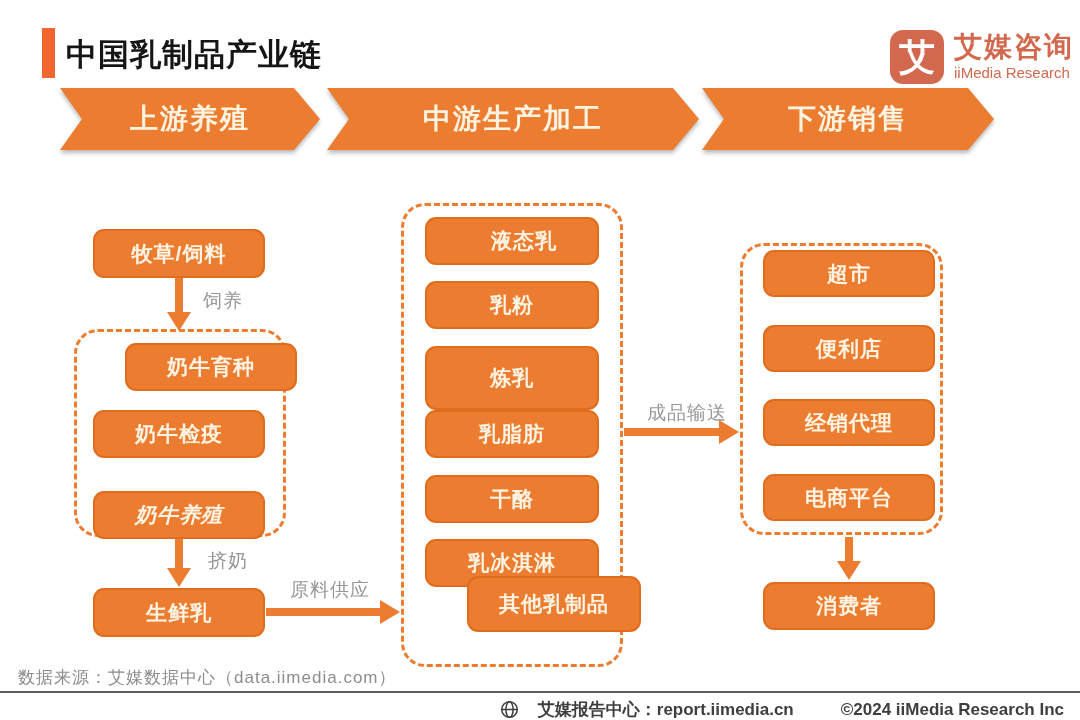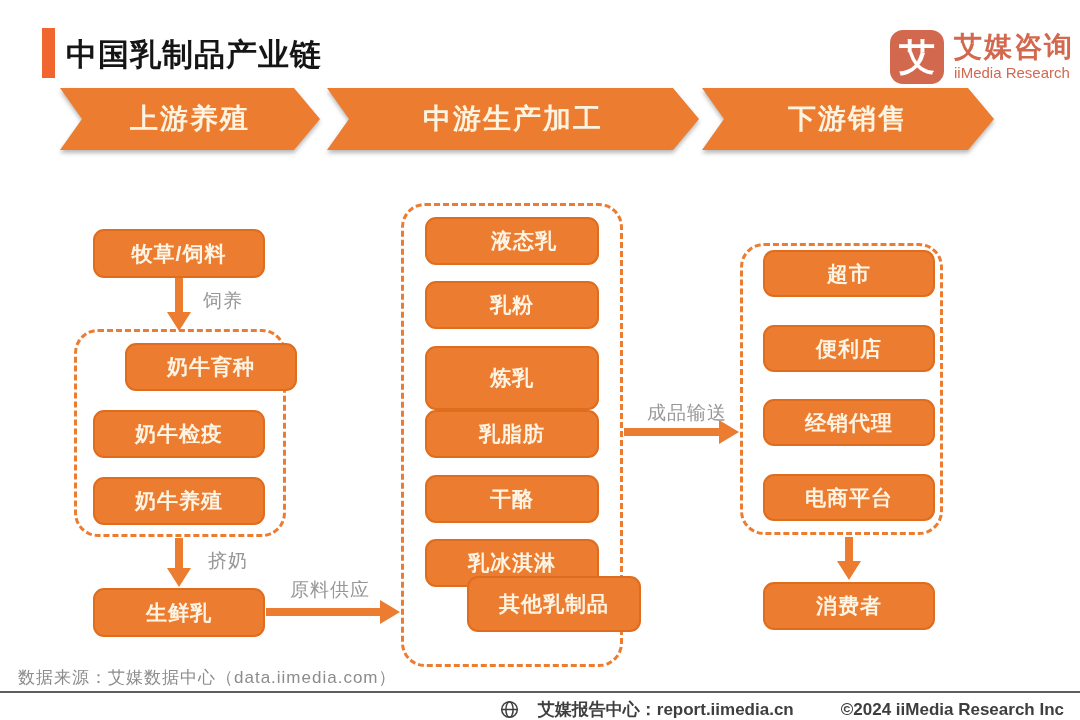--- a/index.html
+++ b/index.html
@@ -78,21 +78,21 @@
       <line x1="849" y1="537" x2="849" y2="563"></line>
       <polygon points="837,561 861,561 849,580" stroke="none"></polygon>
     </g>
   </svg>
 
   <div class="node" style="left:93px;top:229px;width:172px;height:49px;">牧草/饲料</div>
   <div class="flow-label" style="left:203px;top:288px;">饲养</div>
 
   <div class="node" style="left:93px;top:343px;width:172px;height:48px;margin-left:32px;">奶牛育种</div>
   <div class="node" style="left:93px;top:410px;width:172px;height:48px;">奶牛检疫</div>
-  <div class="node" style="left:93px;top:477px;width:172px;height:48px;">奶牛养殖</div>
+  <div class="node" style="left:93px;top:491px;width:172px;height:48px;font-style:italic;">奶牛养殖</div>
 
   <div class="flow-label" style="left:208px;top:548px;">挤奶</div>
   <div class="node" style="left:93px;top:588px;width:172px;height:49px;">生鲜乳</div>
   <div class="flow-label" style="left:290px;top:577px;">原料供应</div>
 
   <div class="node" style="left:425px;top:217px;width:174px;height:48px;padding-left:24px;">液态乳</div>
   <div class="node" style="left:425px;top:281px;width:174px;height:48px;">乳粉</div>
   <div class="node" style="left:425px;top:346px;width:174px;height:64px;">炼乳</div>
   <div class="node" style="left:425px;top:410px;width:174px;height:48px;">乳脂肪</div>
   <div class="node" style="left:425px;top:475px;width:174px;height:48px;">干酪</div>

